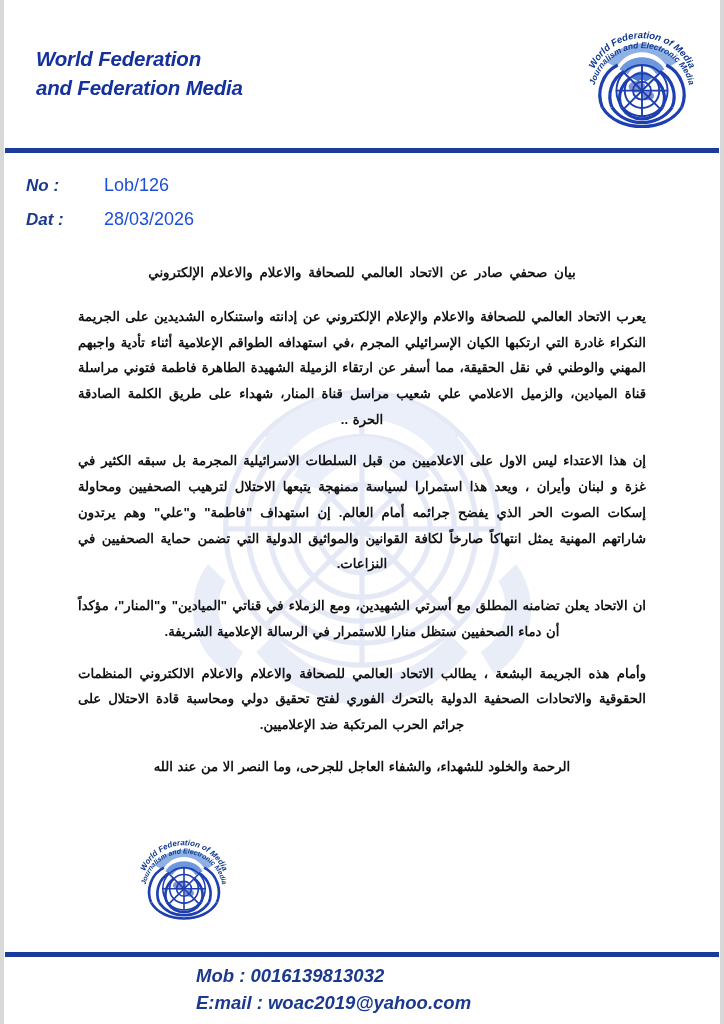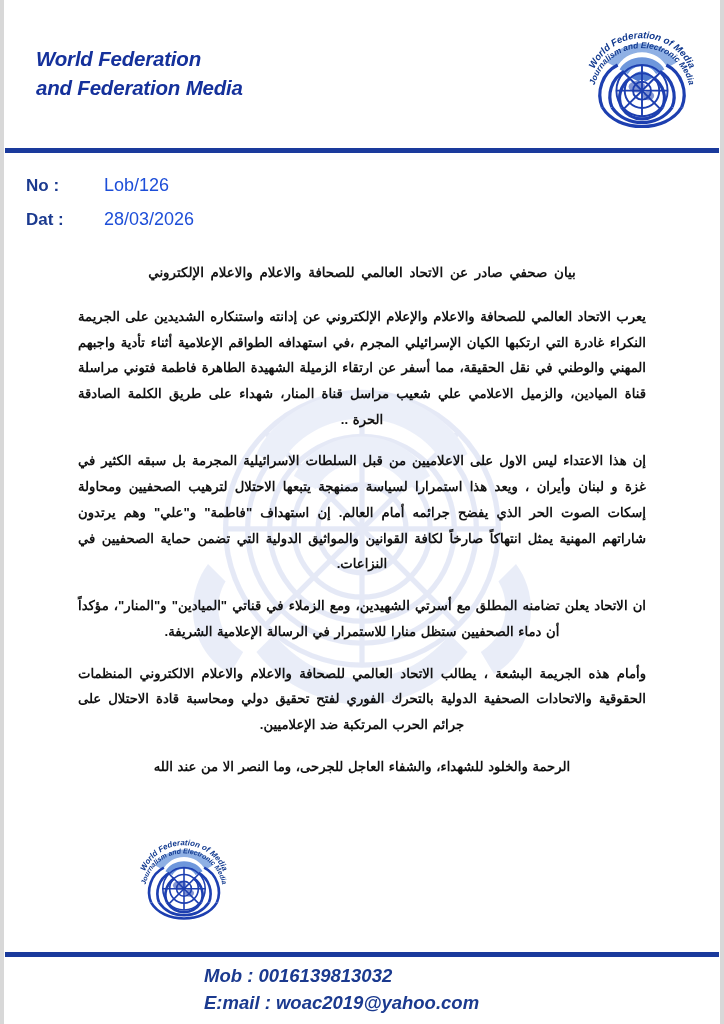--- a/index.html
+++ b/index.html
@@ -89,20 +89,21 @@
     margin: 22px 0 0 0;
     padding-left: 26px;
     z-index: 10;
   }
   .meta-row {
     display: flex;
     align-items: baseline;
     height: 34px;
   }
   .meta-label {
+    font-style: italic;
     font-weight: bold;
     color: #1b3a8f;
     font-size: 17px;
     width: 78px;
   }
   .meta-value {
     color: #1d4ed8;
     font-size: 18px;
   }
 
@@ -163,21 +164,20 @@
     top: 952px;
     height: 5px;
     background: #1a3a9c;
     z-index: 10;
   }
   .footer-contact {
     position: absolute;
     left: 196px;
     top: 962px;
     z-index: 10;
-    margin-left: 8px;
   }
   .contact-line {
     font-style: italic;
     font-weight: bold;
     color: #1b3a8f;
     font-size: 18.5px;
     line-height: 1.48;
     white-space: nowrap;
   }
 </style>

